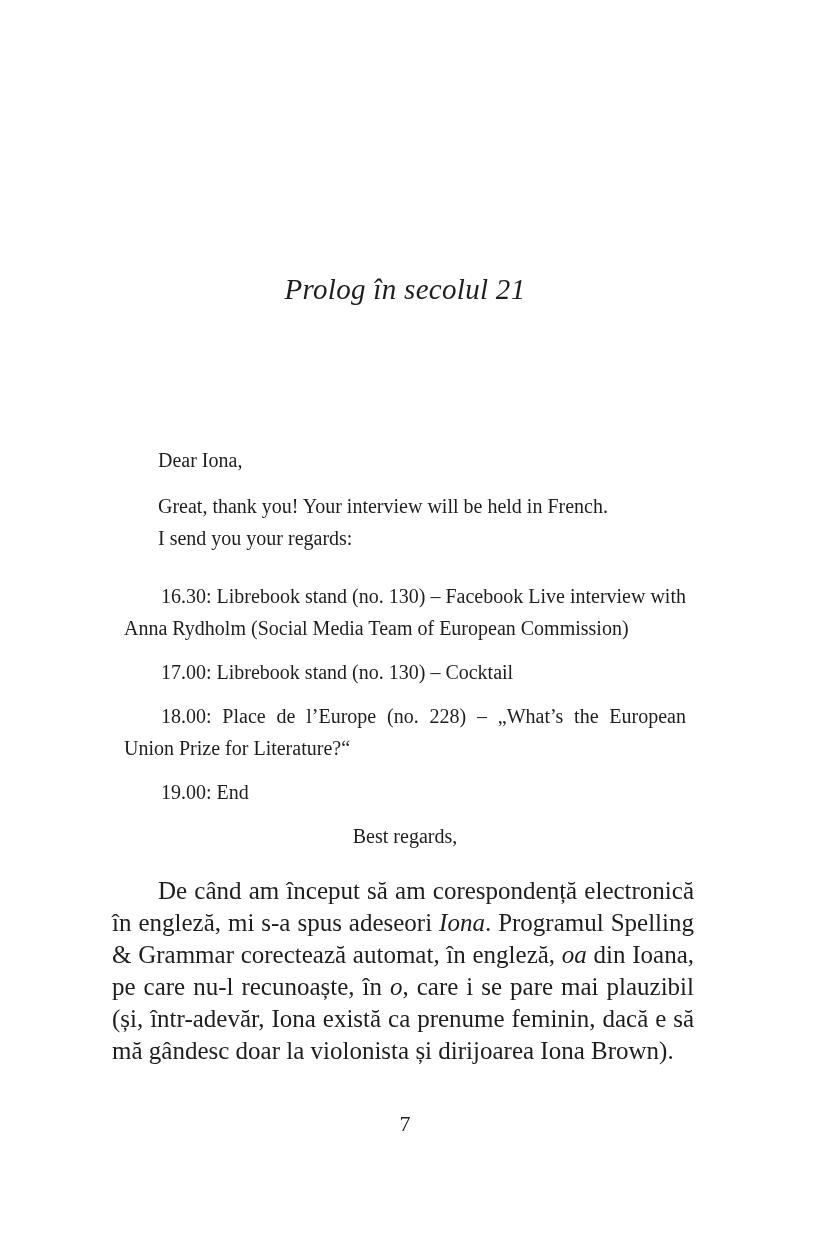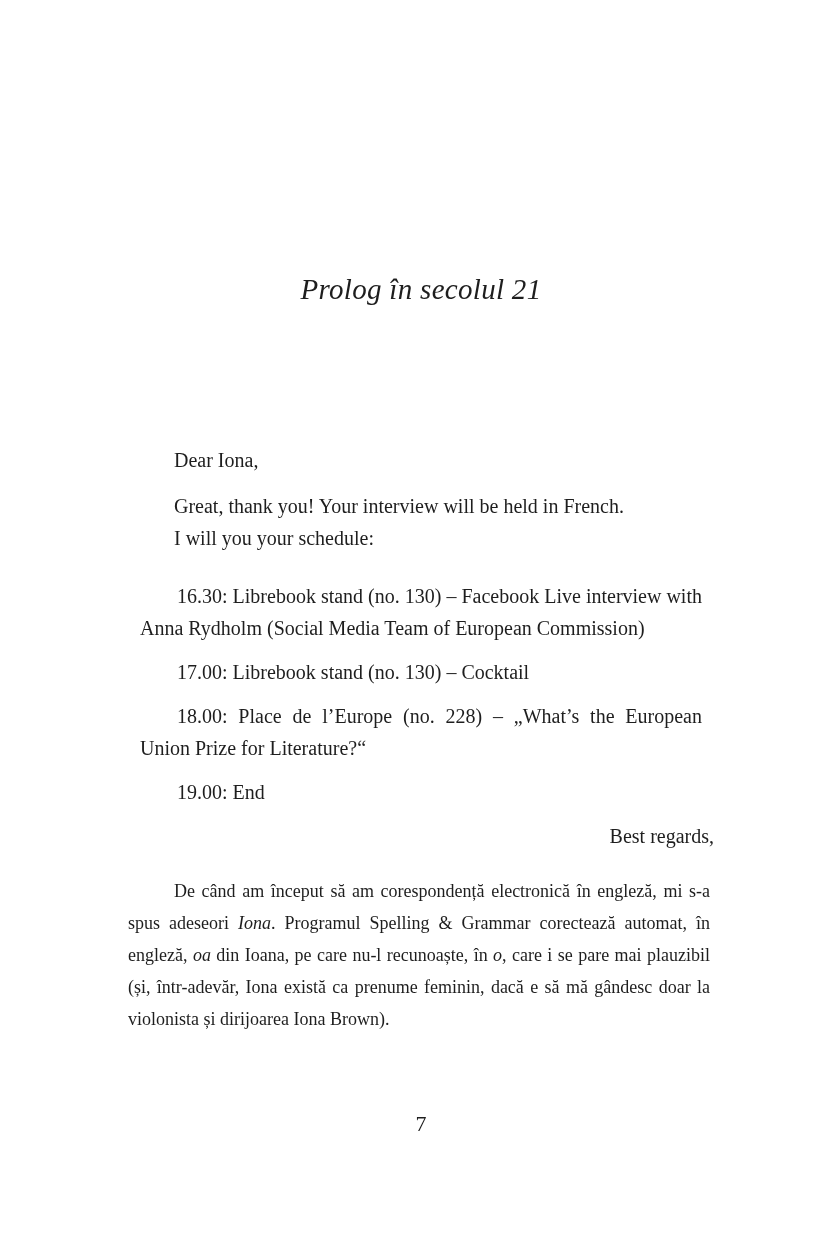--- a/index.html
+++ b/index.html
@@ -12,21 +12,21 @@
     position: relative;
     width: 827px;
     height: 1240px;
     background: #ffffff;
     color: #1e1e1e;
     font-family: "Liberation Serif", serif;
     overflow: hidden;
   }
   .content {
     position: absolute;
-    left: 128px;
+    left: 112px;
     top: 0;
     width: 586px;
   }
   .title {
     margin: 0;
     padding-top: 272px;
     font-size: 29px;
     line-height: 34px;
     font-weight: normal;
     font-style: italic;
@@ -49,26 +49,26 @@
   .schedule {
     margin-top: 26px;
     text-align: justify;
   }
   .schedule p {
     margin: 12px;
     text-indent: 37px;
   }
   .closing, .signature {
     margin: 0;
-    text-align: right;
+    text-align: center;
   }
   .body-paragraph {
     margin: 23px 4px 0 0;
     font-style: normal;
-    font-size: 18px;
+    font-size: 25px;
     line-height: 32px;
     text-align: justify;
     text-indent: 46px;
   }
   .body-paragraph i {
     font-style: italic;
   }
   .page-number {
     position: absolute;
     left: 0;
@@ -85,21 +85,21 @@
 <div class="page">
   <div class="content">
 
     <h1 class="title">Prolog în secolul 21</h1>
 
     <section class="letter">
       <p class="salutation">Dear Iona,</p>
 
       <div class="intro">
           <p class="intro-line">Great, thank you! Your interview will be held in French.</p>
-          <p class="intro-line">I will you your schedule:</p>
+          <p class="intro-line">I send you your regards:</p>
         </div>
 
       <div class="schedule">
           <p class="schedule-item">16.30: Librebook stand (no. 130) – Facebook Live interview with Anna Rydholm (Social Media Team of European Commission)</p>
           <p class="schedule-item">17.00: Librebook stand (no. 130) – Cocktail</p>
           <p class="schedule-item">18.00: Place de l’Europe (no. 228) – „What’s the European Union Prize for Literature?“</p>
           <p class="schedule-item">19.00: End</p>
         </div>
 
       <p class="closing">Best regards,</p>

